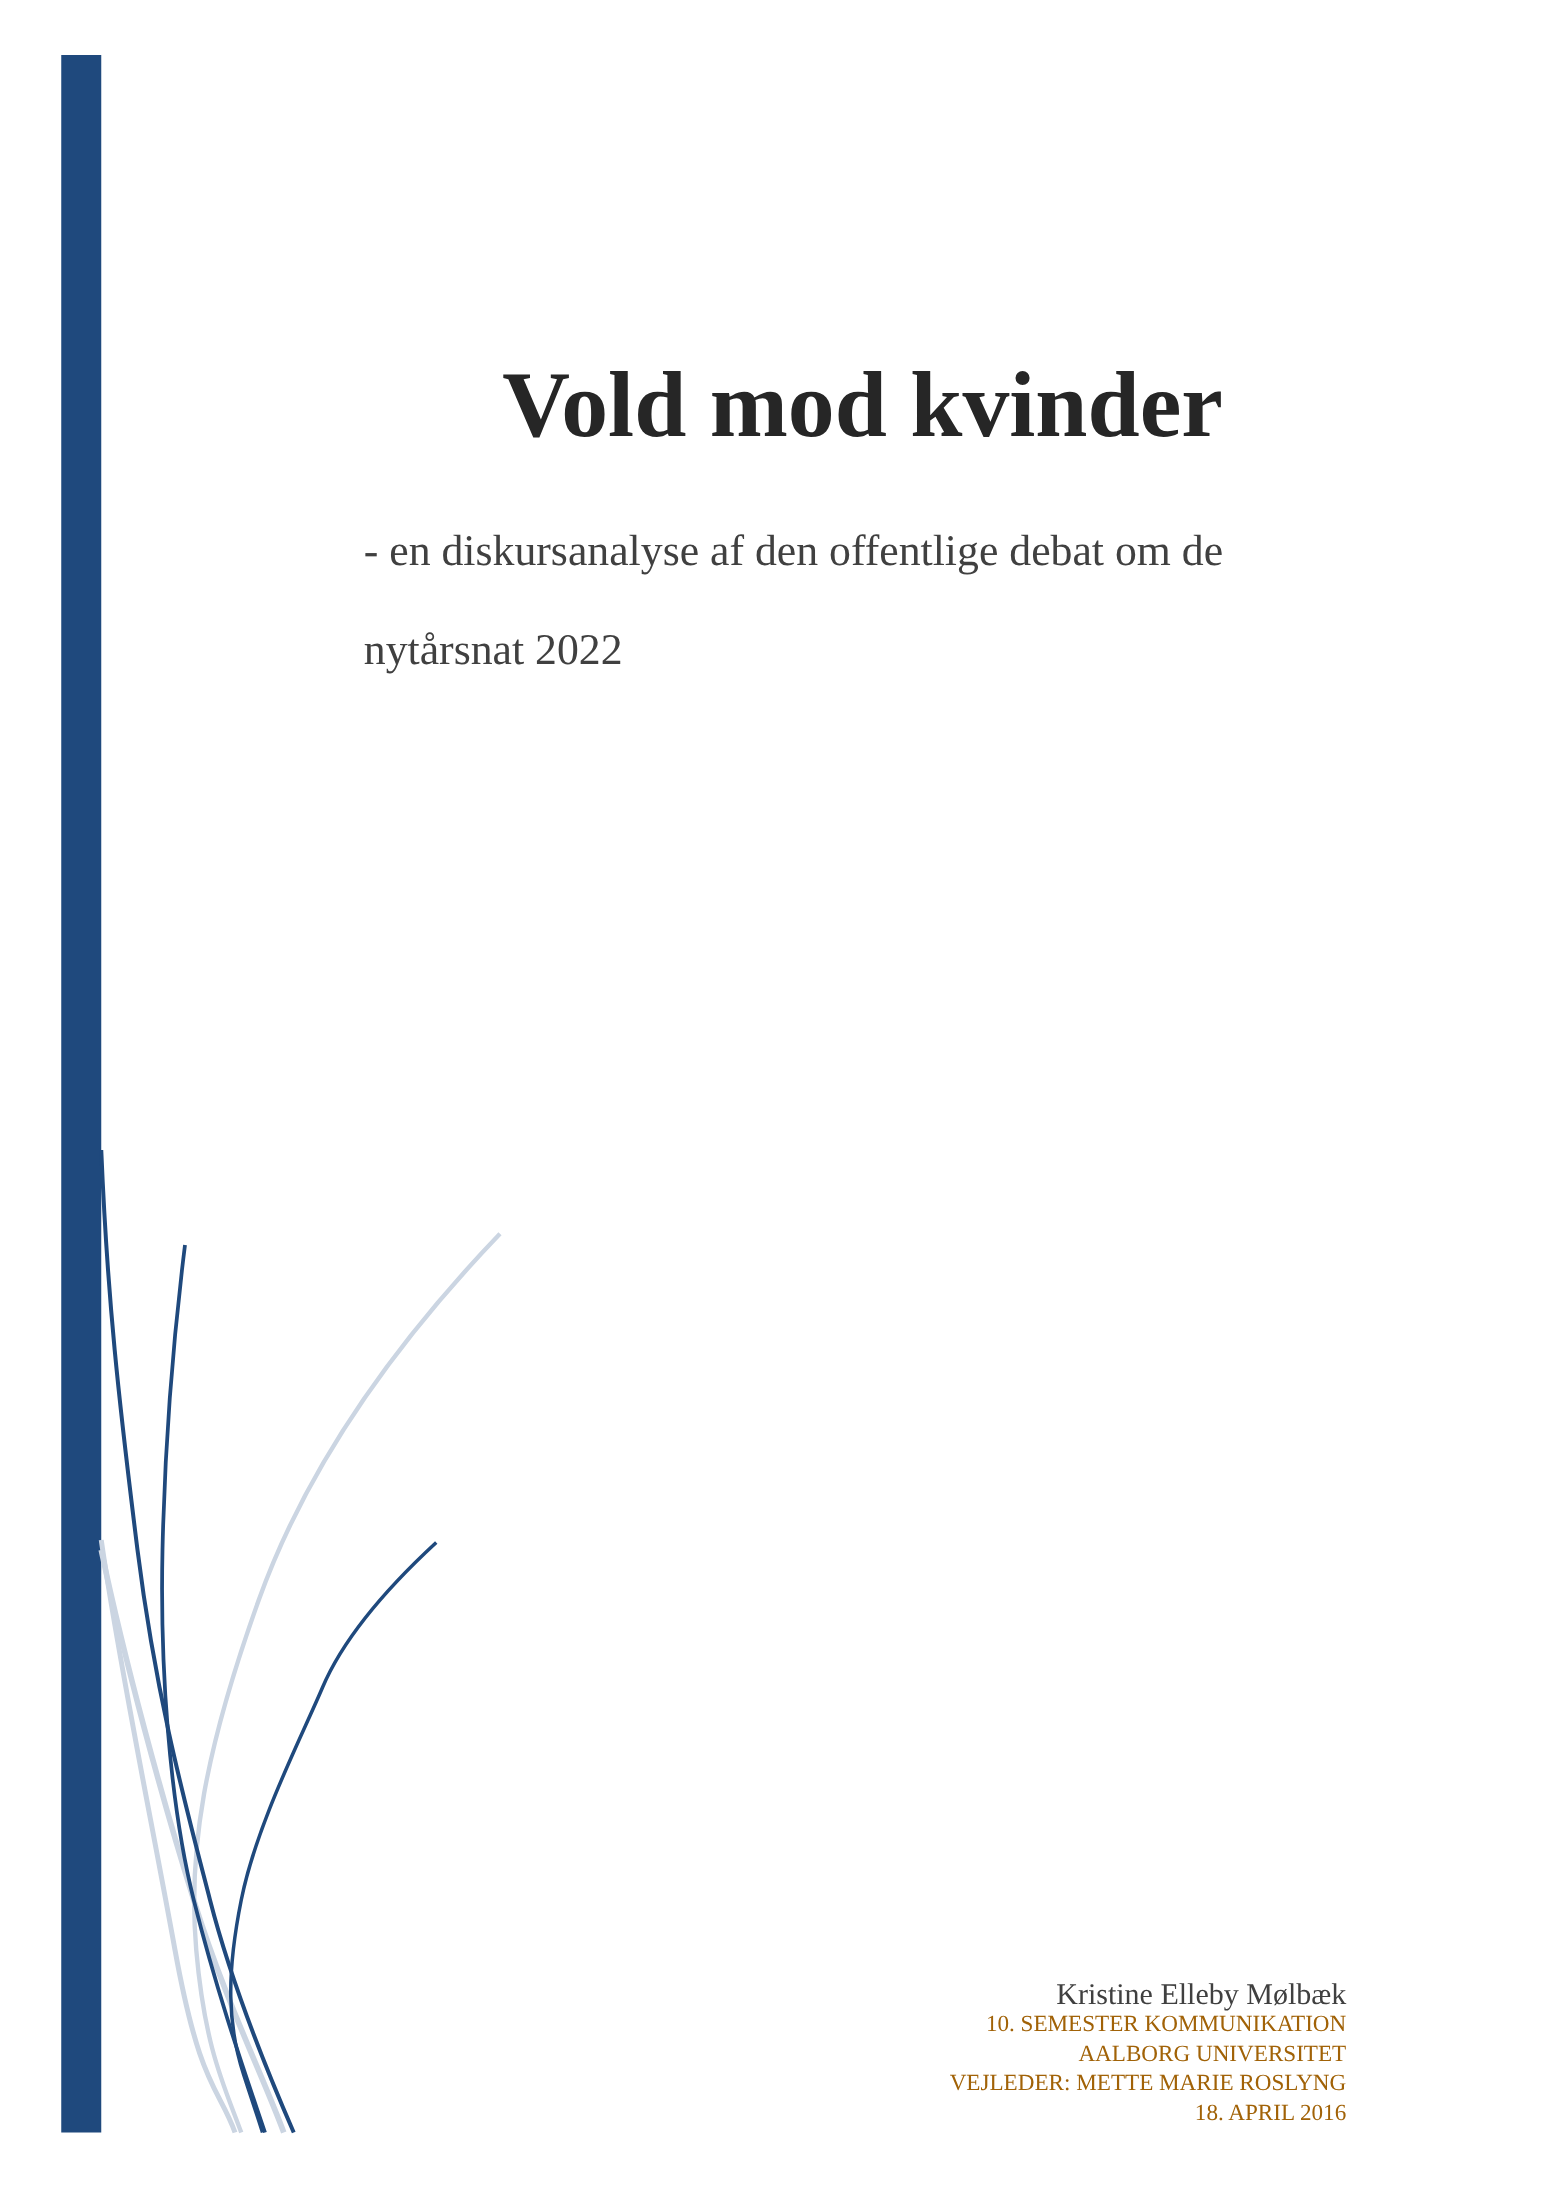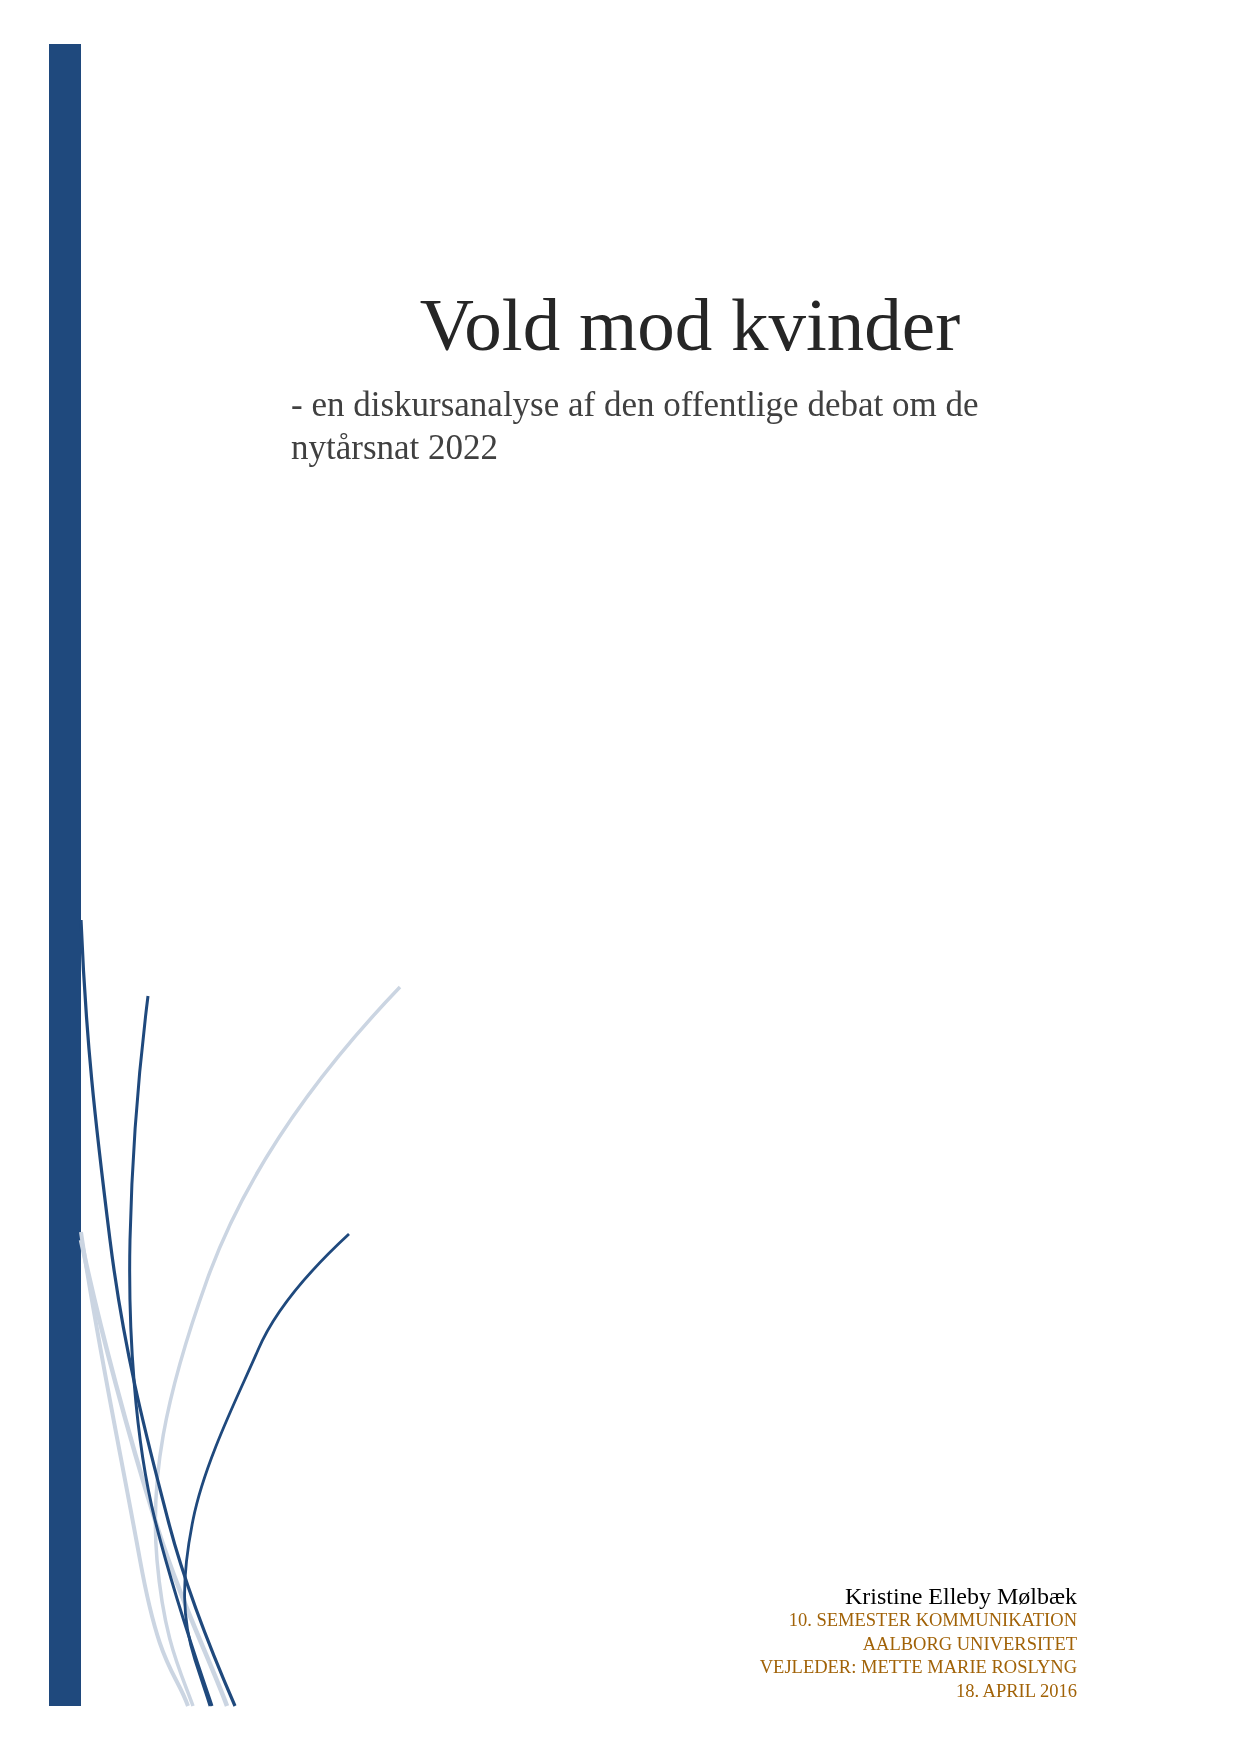--- a/index.html
+++ b/index.html
@@ -38,49 +38,50 @@
       pointer-events: none;
     }
     .title {
       position: absolute;
       left: 300px;
       width: 780px;
       top: 283px;
       margin: 0;
       text-align: center;
       font-size: 75px;
-      font-weight: normal;
+      font-weight: bold;
       line-height: 84px;
       color: #262626;
       white-space: nowrap;
     }
     .subtitle {
       position: absolute;
       left: 291px;
       top: 383px;
       width: 800px;
       margin: 0;
       font-size: 35px;
       line-height: 43px;
       color: #404040;
     }
     .subtitle span {
       display: block;
       white-space: nowrap;
+      margin-top: 36px;
     }
     .meta {
       position: absolute;
       right: 164px;
       top: 1583px;
       text-align: right;
     }
     .author {
       font-size: 24px;
       line-height: 26px;
-      color: #000000;
+      color: #404040;
       white-space: nowrap;
     }
     .meta-line {
       font-size: 18.5px;
       line-height: 23.5px;
       color: #a16207;
       text-transform: uppercase;
       white-space: nowrap;
     }
   </style>

